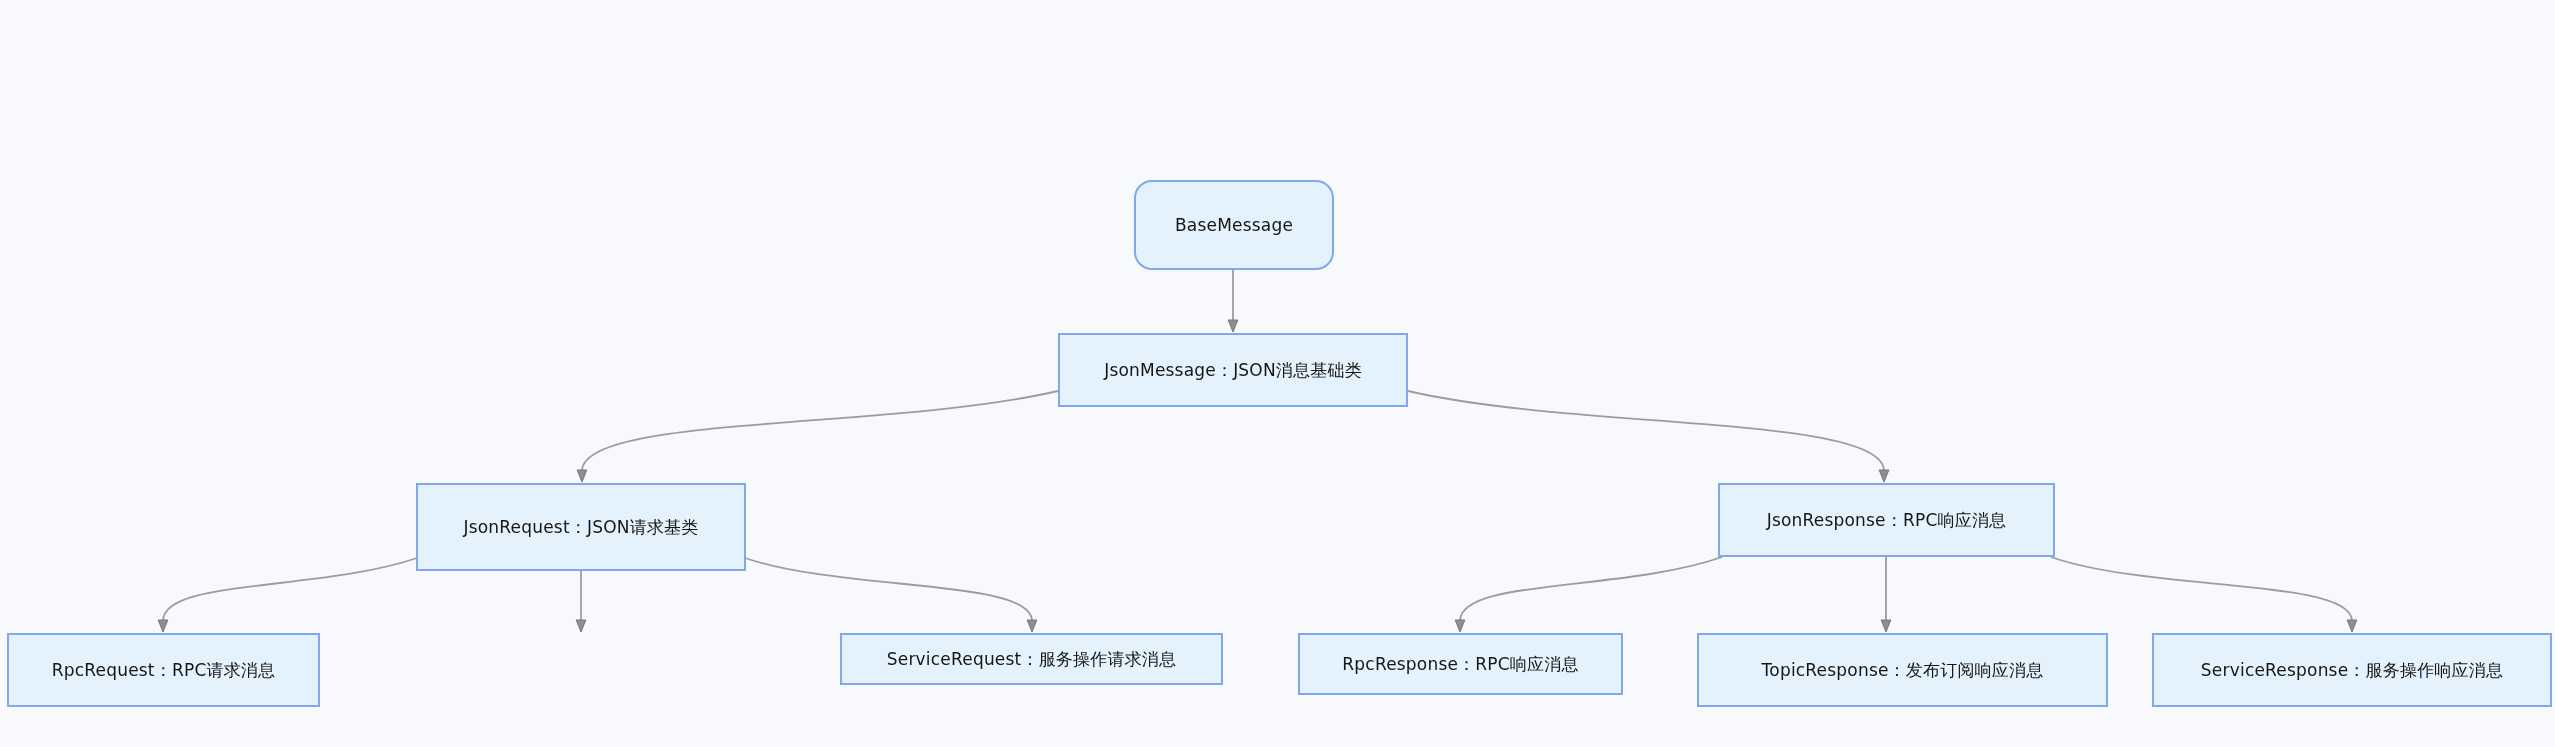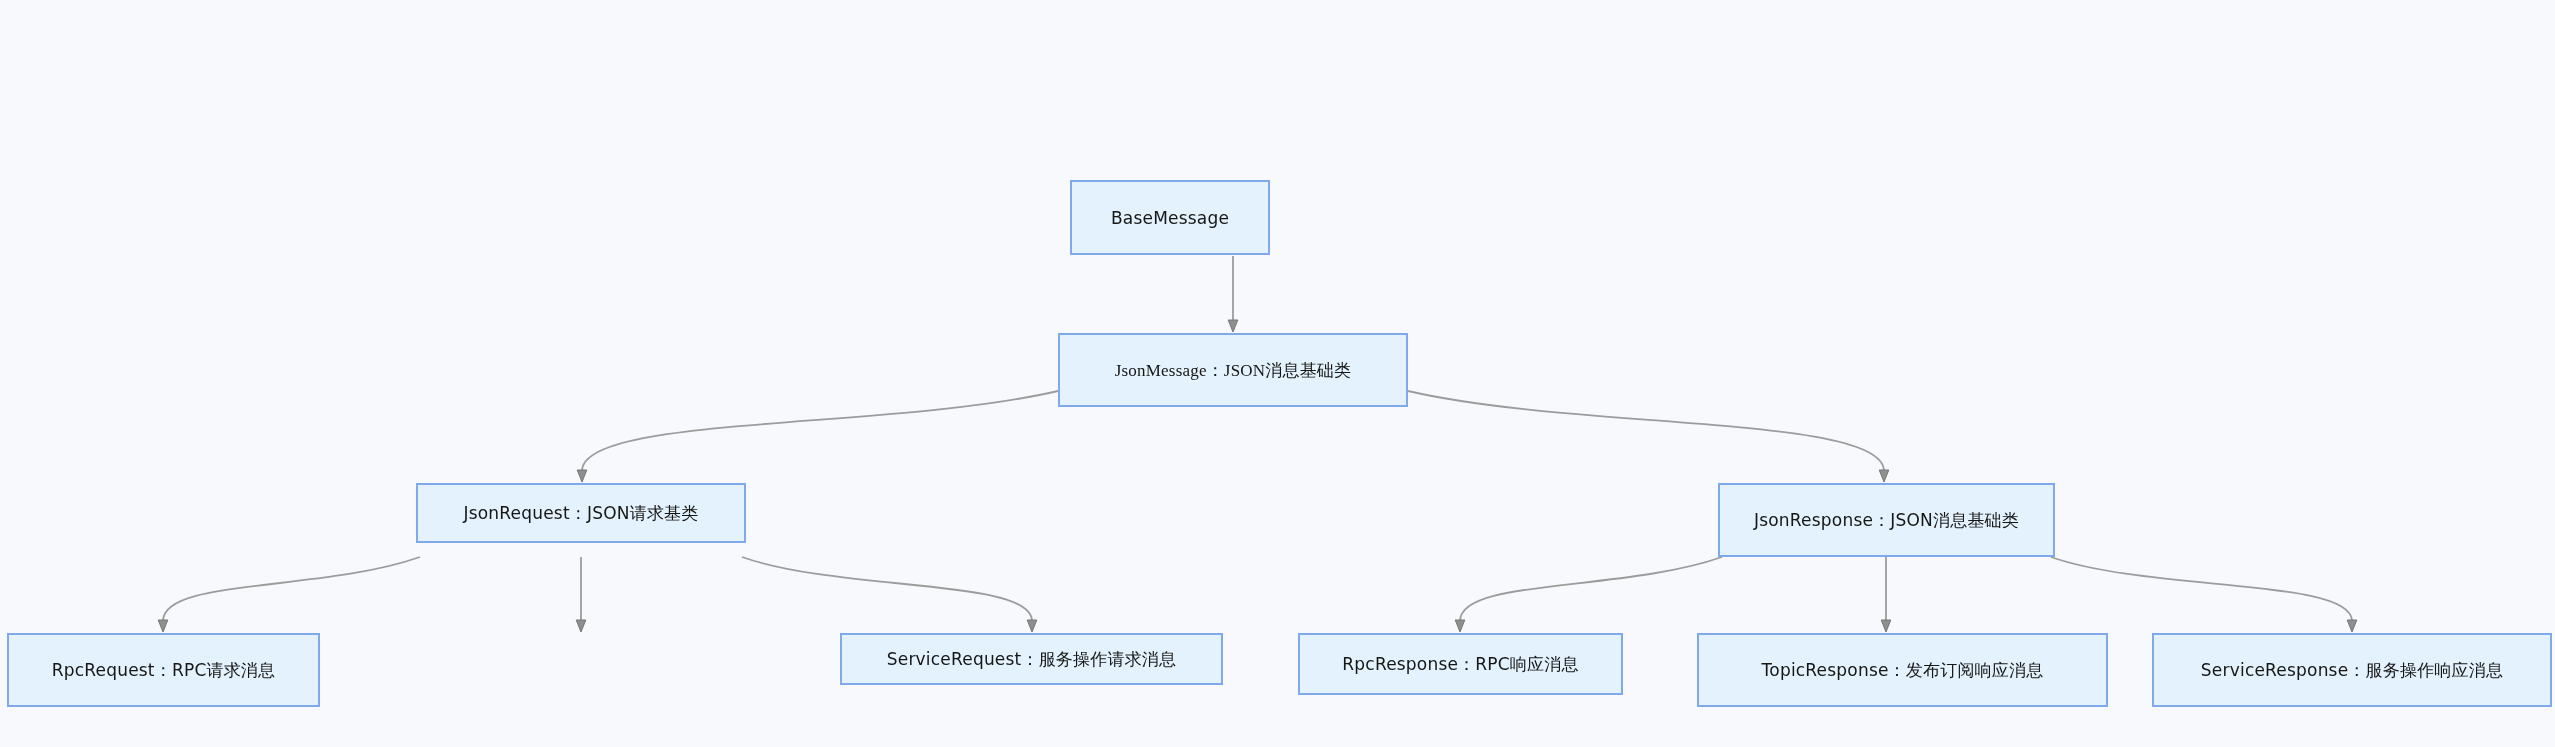--- a/index.html
+++ b/index.html
@@ -36,23 +36,23 @@
     display:flex;
     align-items:center;
     justify-content:center;
     text-align:center;
     font-size:17px;
     color:var(--text);
     white-space:nowrap;
     letter-spacing:0.2px;
   }
   
-  .n-base            {left:1070px; top:180px; width:200px; height:75px;}
-  .n-json-message    {left:1058px; top:333px; width:350px; height:74px;font-family:Liberation Serif, serif;}
-  .n-json-request    {left:416px;  top:483px; width:330px; height:60px;}
+  .n-base            {left:1134px; top:180px; width:200px; height:90px;border-radius:18px;}
+  .n-json-message    {left:1058px; top:333px; width:350px; height:74px;}
+  .n-json-request    {left:416px;  top:483px; width:330px; height:88px;}
   .n-json-response   {left:1718px; top:483px; width:337px; height:74px;}
   .n-rpc-request     {left:7px;    top:633px; width:313px; height:74px;}
   .n-topic-request   {left:396px;  top:633px; width:368px; height:74px;}
   .n-service-request {left:840px;  top:633px; width:383px; height:52px;}
   .n-rpc-response    {left:1298px; top:633px; width:325px; height:62px;}
   .n-topic-response  {left:1697px; top:633px; width:411px; height:74px;}
   .n-service-response{left:2152px; top:633px; width:400px; height:74px;}
   .edge{
     fill:none;
     stroke:var(--edge);
@@ -87,21 +87,21 @@
 
   <div class="node n-json-message">
     <span>JsonMessage：JSON消息基础类</span>
   </div>
 
   <div class="node n-json-request">
     <span>JsonRequest：JSON请求基类</span>
   </div>
 
   <div class="node n-json-response">
-    <span>JsonResponse：JSON消息基础类</span>
+    <span>JsonResponse：RPC响应消息</span>
   </div>
 
   <div class="node n-rpc-request">
     <span>RpcRequest：RPC请求消息</span>
   </div>
 
 
   <div class="node n-service-request">
     <span>ServiceRequest：服务操作请求消息</span>
   </div>

